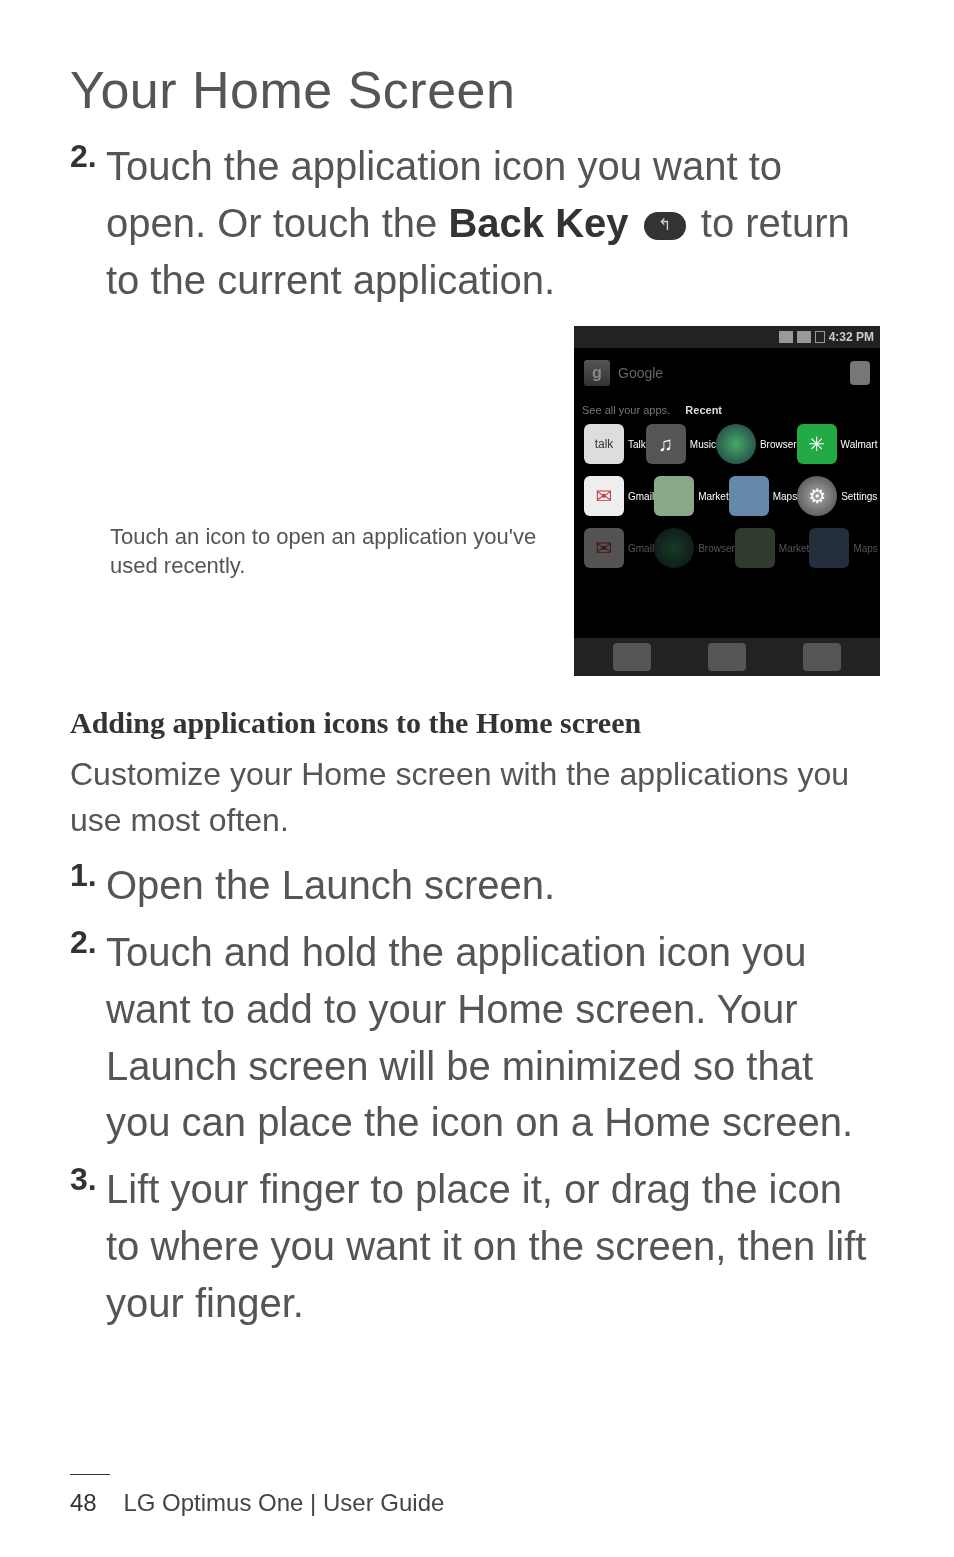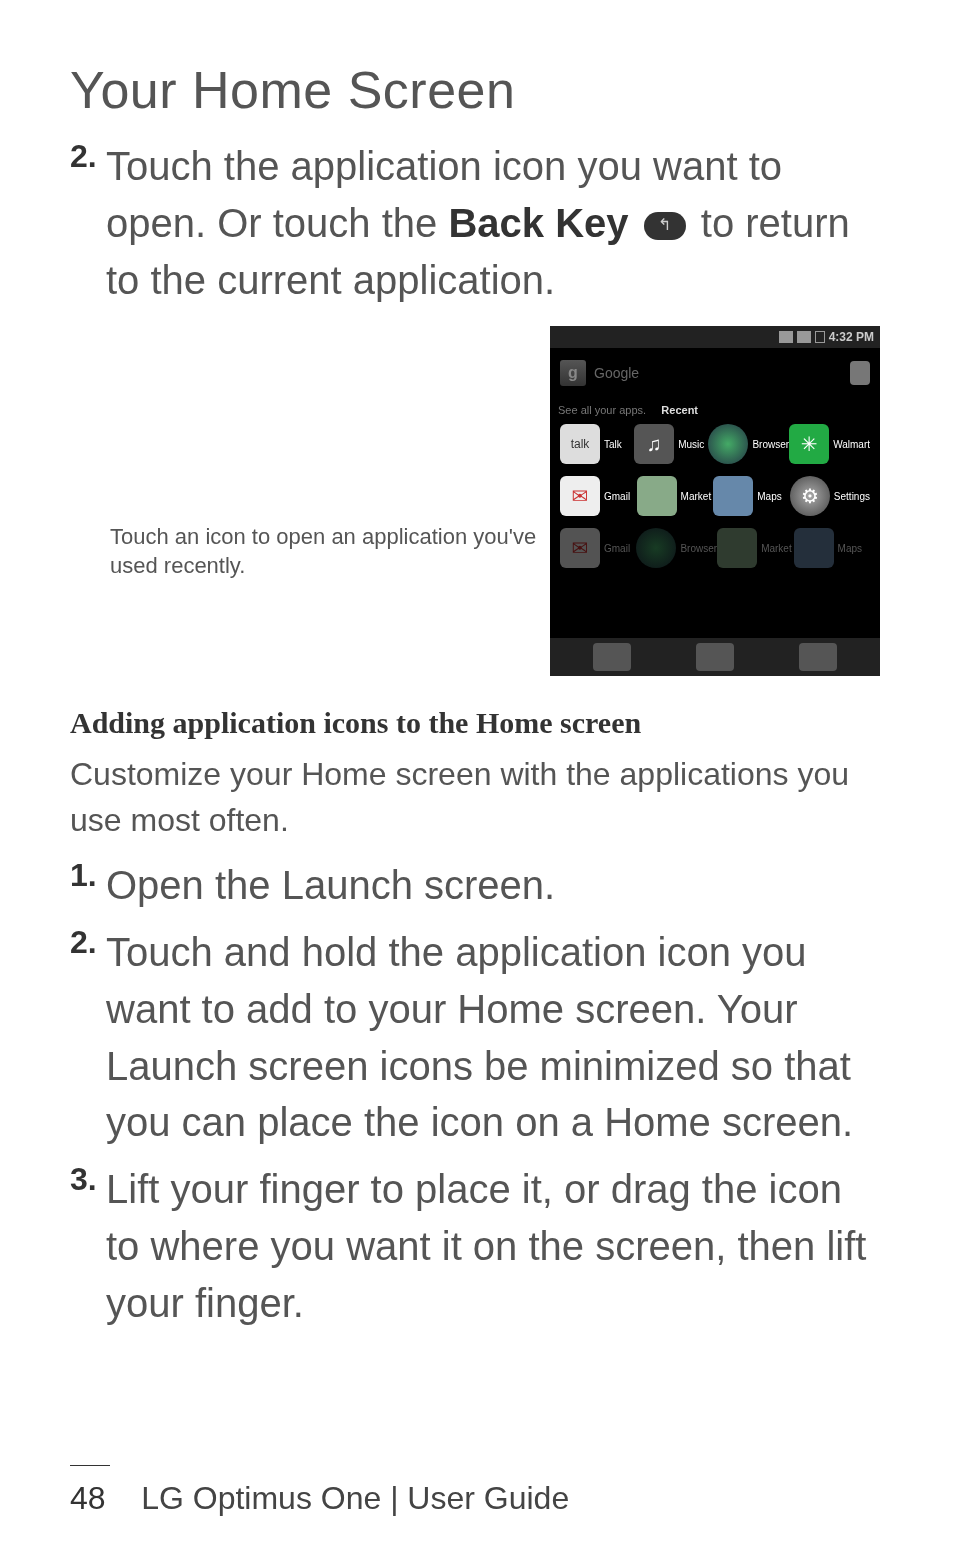--- a/index.html
+++ b/index.html
@@ -83,21 +83,21 @@
     .callout::after {
       content: "";
       position: absolute;
       top: 12px;
       left: 100%;
       width: 54px;
       height: 1px;
       background: #555;
     }
     .screenshot {
-      width: 330px;
+      width: 306px;
       height: 350px;
       background: #000;
       position: relative;
       overflow: hidden;
       margin-right: 4px;
     }
     .status-bar {
       height: 22px;
       background: #222;
       display: flex;
@@ -230,21 +230,21 @@
       left: 70px;
       right: 70px;
     }
     .footer-rule {
       width: 40px;
       height: 1px;
       background: #333;
       margin-bottom: 14px;
     }
     .footer-text {
-      font-size: 32px;
+      font-size: 24px;
       color: #444;
       font-weight: 300;
     }
     .footer-text .pn {
       color: #333;
     }
   </style>
 </head>
 <body>
 
@@ -347,21 +347,21 @@
 
 <p class="para">Customize your Home screen with the applications you use most often.</p>
 
 <div id="steps-container">
     <div class="step">
       <div class="step-num">1.</div>
       <div class="step-text">Open the Launch screen.</div>
     </div>
     <div class="step">
       <div class="step-num">2.</div>
-      <div class="step-text">Touch and hold the application icon you want to add to your Home screen. Your Launch screen icons be minimized so that you can place the icon on a Home screen.</div>
+      <div class="step-text">Touch and hold the application icon you want to add to your Home screen. Your Launch screen will be minimized so that you can place the icon on a Home screen.</div>
     </div>
     <div class="step">
       <div class="step-num">3.</div>
       <div class="step-text">Lift your finger to place it, or drag the icon to where you want it on the screen, then lift your finger.</div>
     </div>
   </div>
 
 <div class="footer">
   <div class="footer-rule"></div>
   <div class="footer-text">

